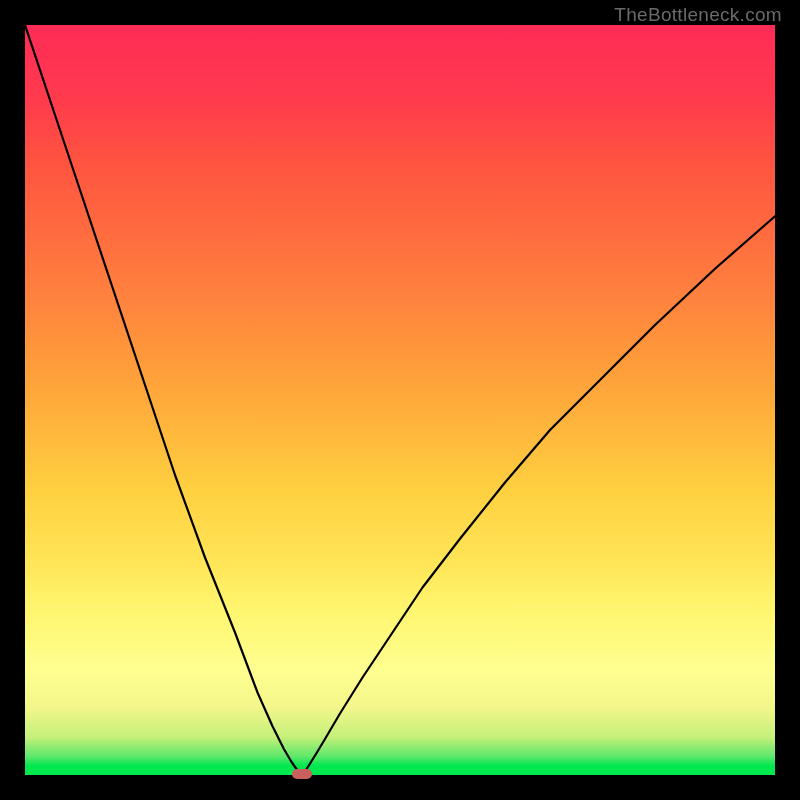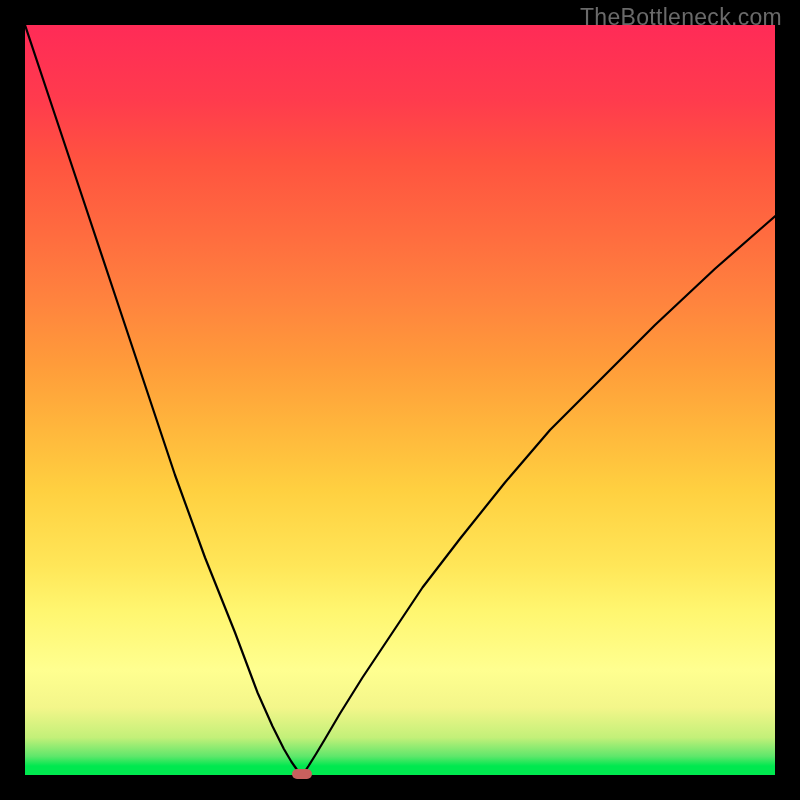--- a/index.html
+++ b/index.html
@@ -9,21 +9,21 @@
     background: #000;
     position: relative;
     overflow: hidden;
     font-family: Arial, Helvetica, sans-serif;
   }
   .watermark {
     position: absolute;
     top: 4px;
     right: 18px;
     color: #6a6a6a;
-    font-size: 23px;
+    font-size: 19px;
     font-weight: 400;
     letter-spacing: 0.3px;
     z-index: 20;
   }
   .plot-frame {
     position: absolute;
     left: 25px;
     top: 25px;
     width: 750px;
     height: 750px;

